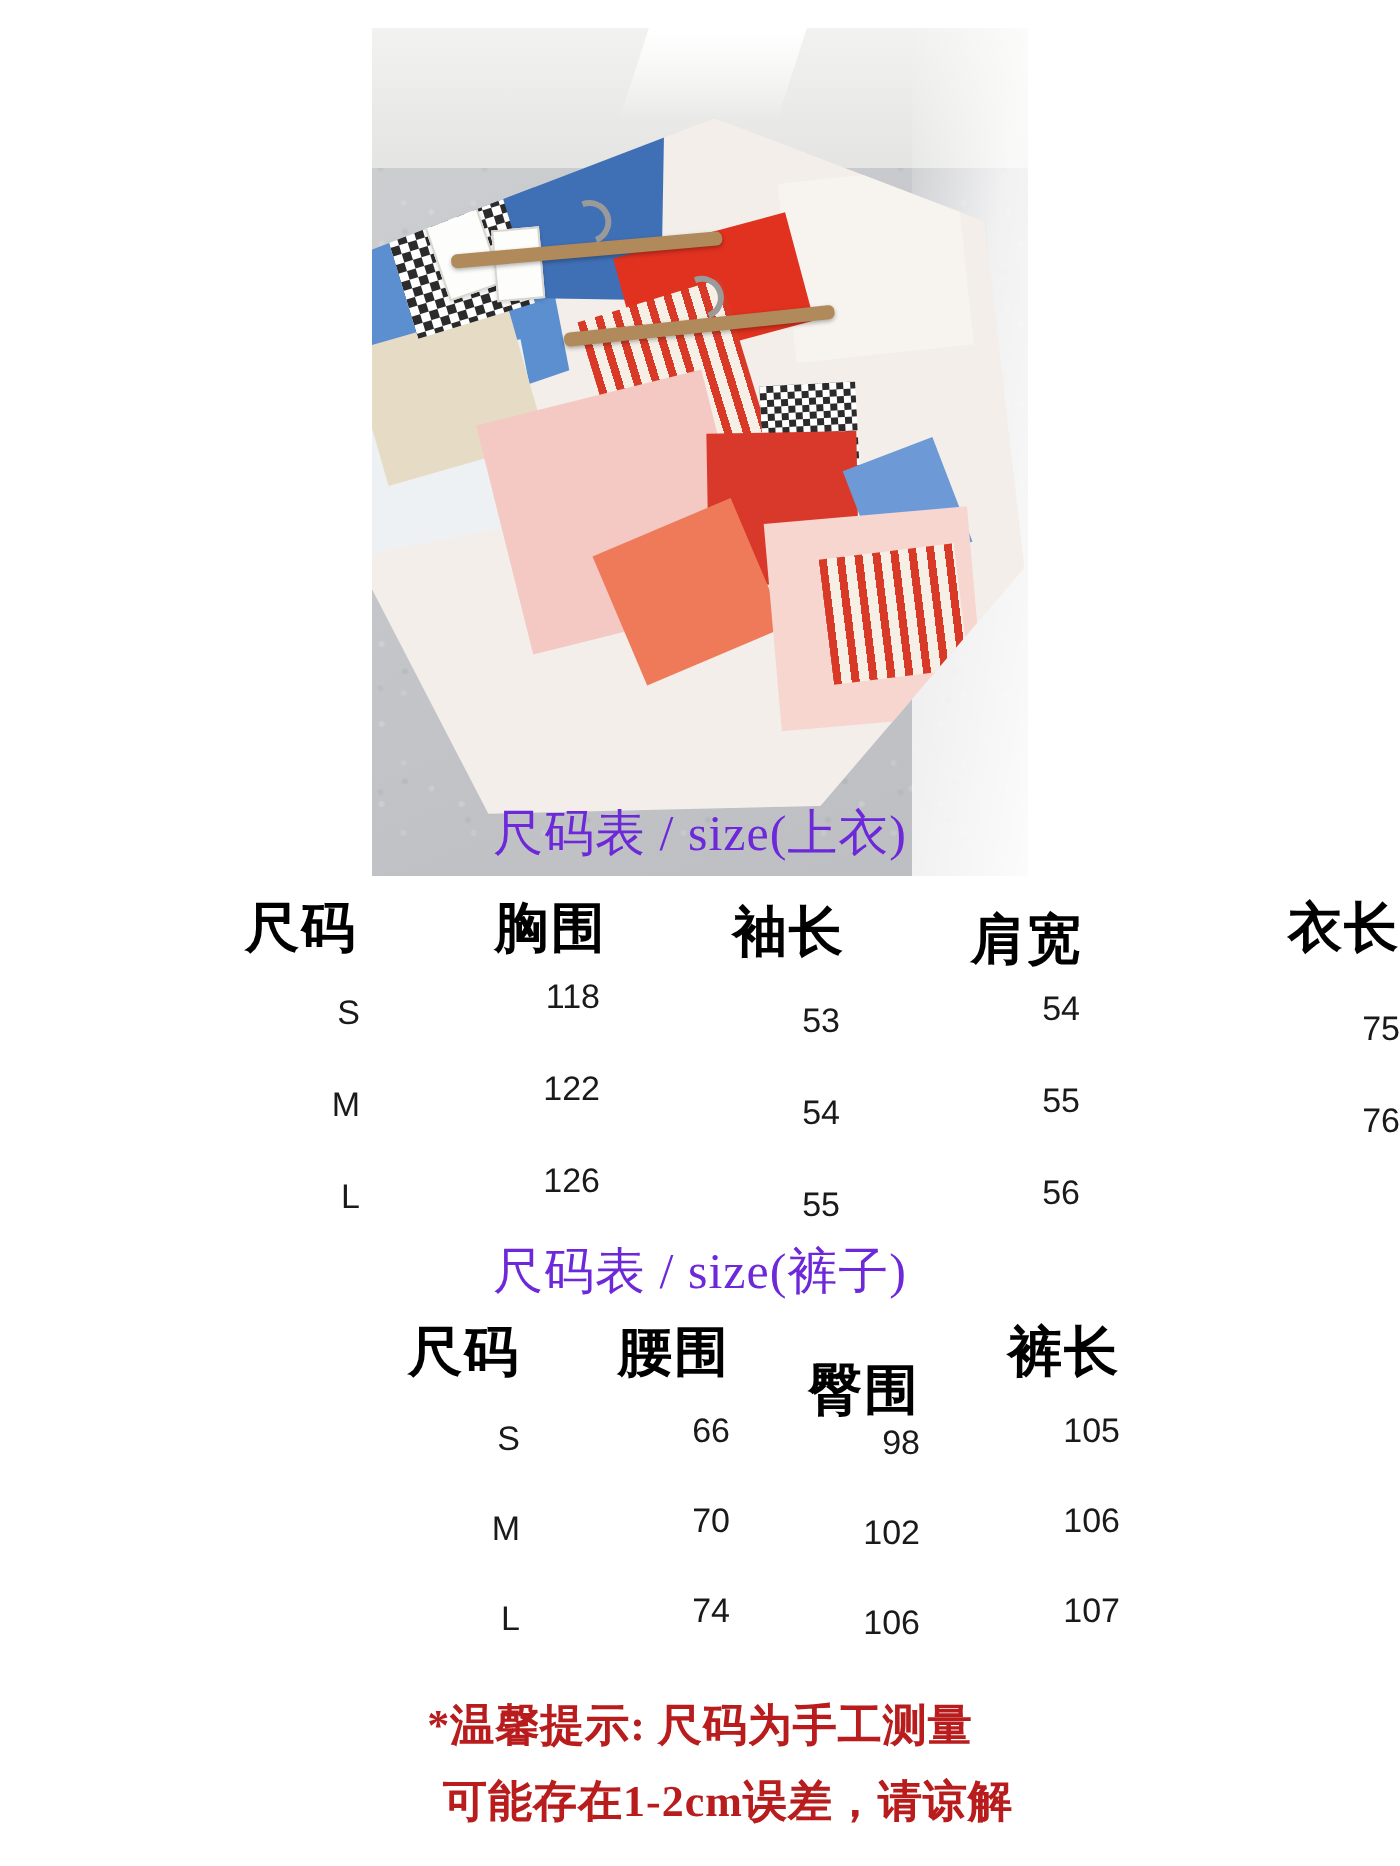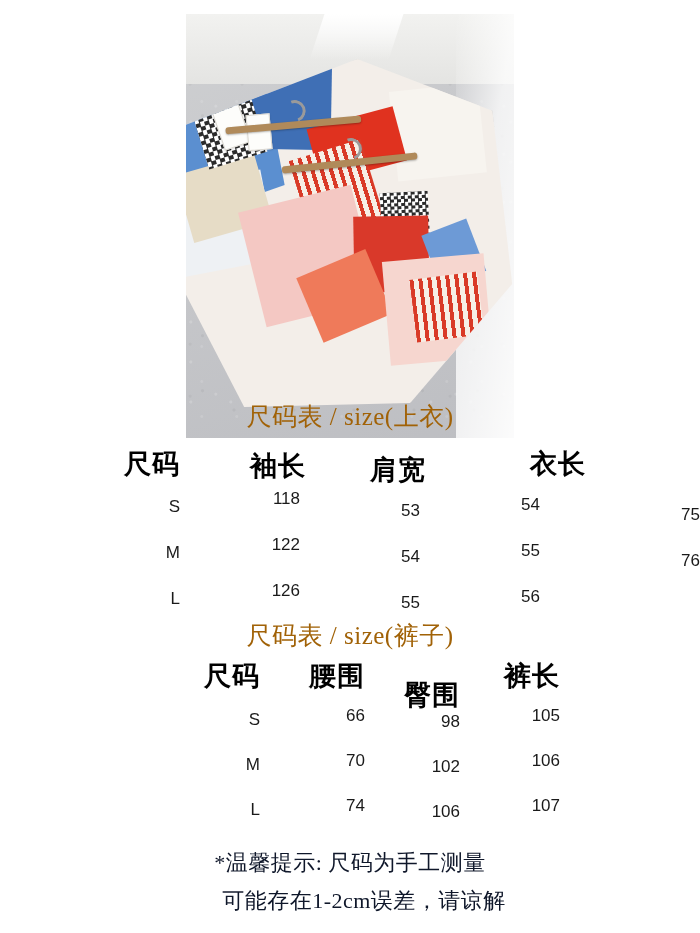--- a/index.html
+++ b/index.html
@@ -127,21 +127,21 @@
   .t1 { left: 20%; top: 6%;  width: 26px; height: 40px; transform: rotate(-8deg); }
   .t2 { left: 28%; top: 10%; width: 22px; height: 34px; transform: rotate(6deg); }
 
   
   .section-title {
     position: absolute;
     width: 100%;
     text-align: center;
     font-size: 25px;
     letter-spacing: .5px;
-    color: #a16207;
+    color: #6d28d9;
     font-family: "Liberation Serif", "DejaVu Serif", serif;
   }
   #title-top { top: 400px; }
   #title-bottom { top: 619px; }
 
   
   .tbl {
     position: absolute;
     left: 0;
     width: 700px;
@@ -200,22 +200,22 @@
   #table-bottom .hdr .c2,
   #table-bottom .hdr .c3 { transform: none; }
   #table-bottom .hdr .c2 { transform: translateY(4px); margin-top: 30px; }
 
   
   .note {
     position: absolute;
     width: 100%;
     text-align: center;
     font-size: 22px;
-    font-weight: normal;
-    color: #0f172a;
+    font-weight: bold;
+    color: #b91c1c;
     letter-spacing: .5px;
   }
   #note-line1 { top: 848px; }
   #note-line2 { top: 886px; padding-left: 14px; }
 </style>
 </head>
 <body>
 
 <div class="photo-wrap">
   <div class="photo">
@@ -247,20 +247,21 @@
       <div class="hook hk2"></div>
     </div>
   </div>
 </div>
 
 <div class="section-title" id="title-top">尺码表 / size(上衣)</div>
 
 <div class="tbl" id="table-top">
   <div class="row hdr">
     <div class="cell c0">尺码</div>
+    <div class="cell c1">胸围</div>
     <div class="cell c3">袖长</div>
     <div class="cell c2">肩宽</div>
     <div class="cell c4">衣长</div>
   </div>
   <div class="row">
     <div class="cell c0">S</div>
     <div class="cell c1">118</div>
     <div class="cell c2">53</div>
     <div class="cell c3">54</div>
     <div class="cell c4">75</div>

